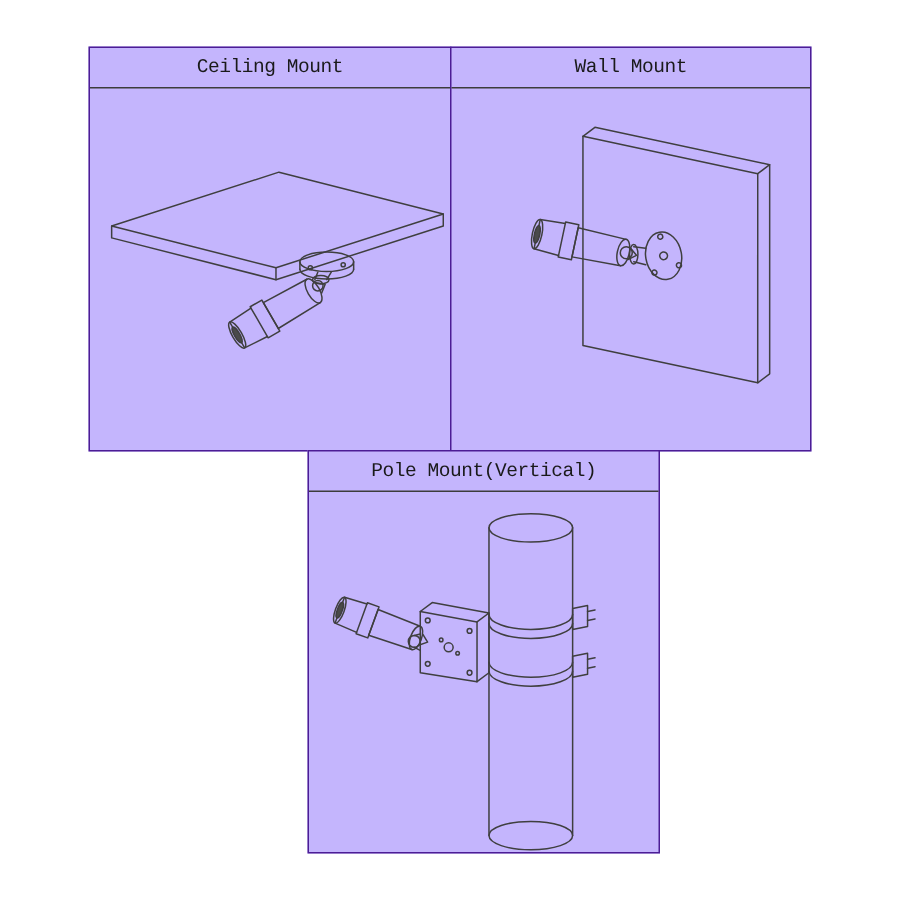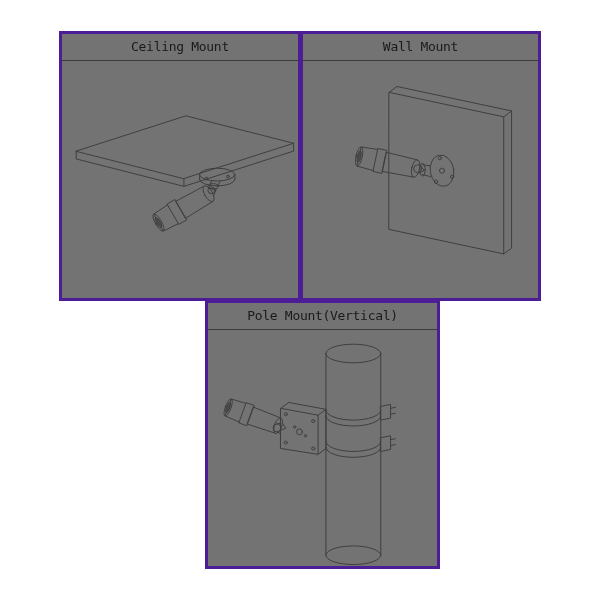--- a/index.html
+++ b/index.html
@@ -7,23 +7,24 @@
     padding: 0;
     width: 600px;
     height: 600px;
     background: #ffffff;
     overflow: hidden;
     font-family: "DejaVu Sans Mono", "Liberation Mono", monospace;
   }
   .stage { position: relative; width: 600px; height: 600px; background: #fff; }
   .panel {
     position: absolute;
-    border: 3px solid #4c1d95;
-    background: #737373;
+    border: 1px solid #4c1d95;
+    background: #c4b5fd;
     box-sizing: border-box;
+    font-family: Liberation Mono, monospace;
   }
   .panel-title {
     height: 26px;
     line-height: 25px;
     text-align: center;
     font-size: 13px;
     color: #1a1a1a;
     border-bottom: 1px solid #3c3c3c;
     letter-spacing: -0.3px;
     white-space: nowrap;

